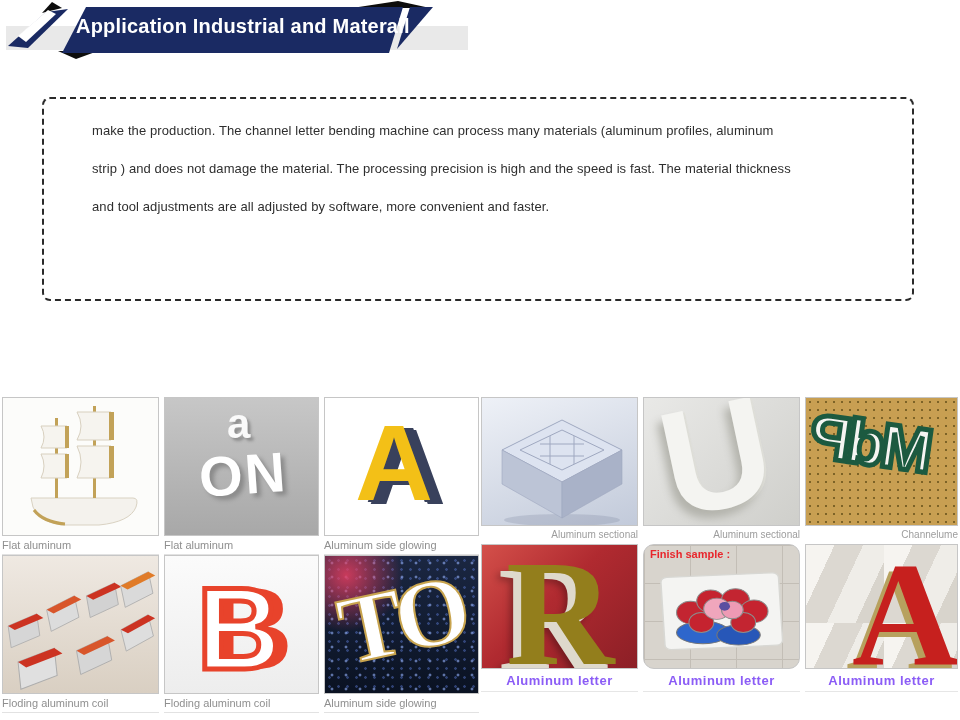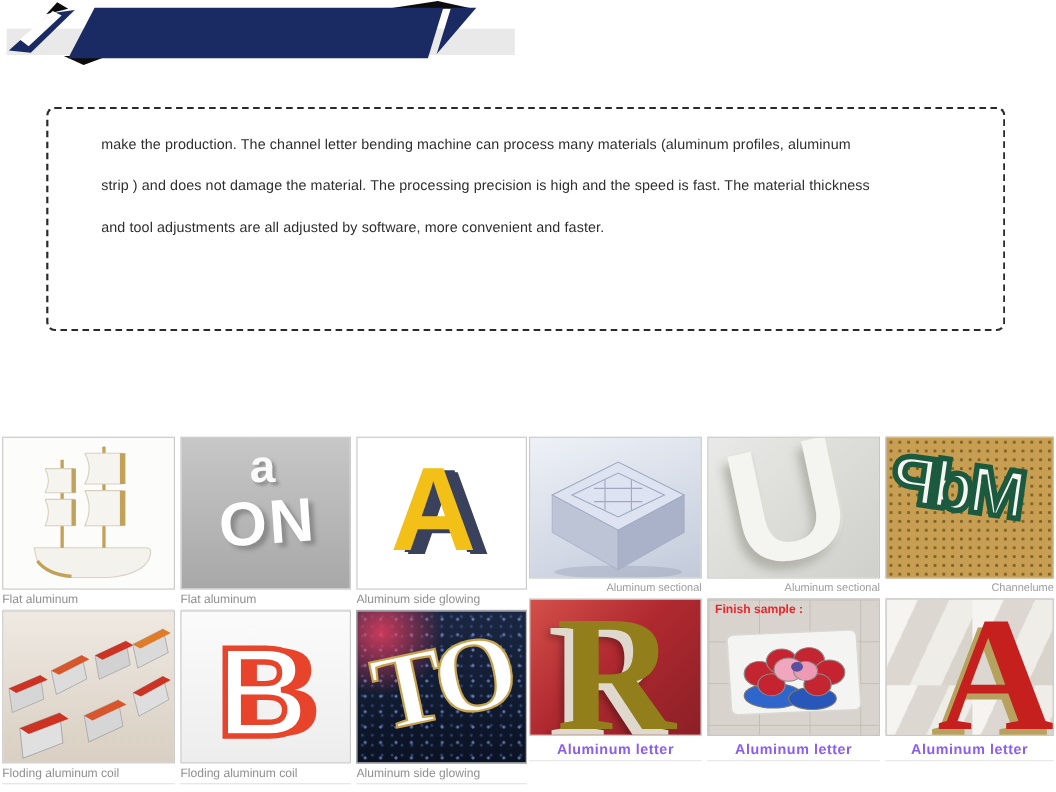--- a/index.html
+++ b/index.html
@@ -65,21 +65,21 @@
         background-size:100% 100%,14px 14px,9px 9px,100% 100%;}
   .toL{position:absolute;left:14px;top:8px;font-family:"Liberation Serif",serif;font-size:96px;
         font-weight:bold;color:#ffffff;-webkit-text-stroke:2px #c8a44e;transform:rotate(-12deg);
         letter-spacing:-6px;}
   .p-R{background:linear-gradient(135deg,#d4504a 0%,#b02a30 45%,#8c1f26 100%);}
   .rL{position:absolute;left:24px;top:-18px;font-family:"Liberation Serif",serif;font-size:150px;
         font-weight:bold;color:#937e1c;text-shadow:-8px 6px 0 #ded9cc,-11px 9px 7px rgba(0,0,0,0.3);}
   .p-flower{background-color:#d8d4cd;
         background-image:linear-gradient(#c3beb6 1px,transparent 1px),
           linear-gradient(90deg,#c3beb6 1px,transparent 1px);
-        background-size:46px 38px;}
+        background-size:46px 38px;border-radius:11px;}
   .finish-label{position:absolute;left:6px;top:3px;font-size:11px;font-weight:bold;color:#e8262c;}
   .p-redA{background:#e6e3de;
         background-image:linear-gradient(115deg,#f6f4f0 25%,#dcd8d1 25%,#dcd8d1 50%,#efede8 50%,#efede8 75%,#d8d4cc 75%);
         background-size:78px 78px;}
   .aL{position:absolute;left:46px;top:-16px;font-family:"Liberation Serif",serif;font-size:148px;
         font-weight:bold;color:#c6201e;text-shadow:-6px 5px 0 #b7a15e;}
 </style>
 </head>
 <body>
 
@@ -89,20 +89,21 @@
     <svg width="470" height="60" viewBox="0 0 470 60">
       <rect x="6" y="26" width="462" height="24" fill="#e9e9e9"></rect>
       <polygon points="352,8 430,8 398,1" fill="#0d0d0d"></polygon>
       <polygon points="58,51 98,51 76,59" fill="#0d0d0d"></polygon>
       <polygon points="86,7 403,7 389,53 62,53" fill="#1a2a63"></polygon>
       <polygon points="410,7 433,7 397,49" fill="#1a2a63"></polygon>
       <polygon points="8,46 46,12 68,9 28,48" fill="#1a2a63"></polygon>
       <polygon points="42,13 62,8 52,2" fill="#0d0d0d"></polygon>
       <polygon points="18,36 48,10 56,14 26,42" fill="#ffffff"></polygon>
     </svg>
+    <span class="banner-title">Application Industrial and Materail</span>
   </div>
 
   <div class="intro-box">
     <div class="intro-line">make the production. The channel letter bending machine can process many materials (aluminum profiles, aluminum</div>
     <div class="intro-line">strip ) and does not damage the material. The processing precision is high and the speed is fast. The material thickness</div>
     <div class="intro-line">and tool adjustments are all adjusted by software, more convenient and faster.</div>
   </div>
 
 
   <div class="gal gal-left">

